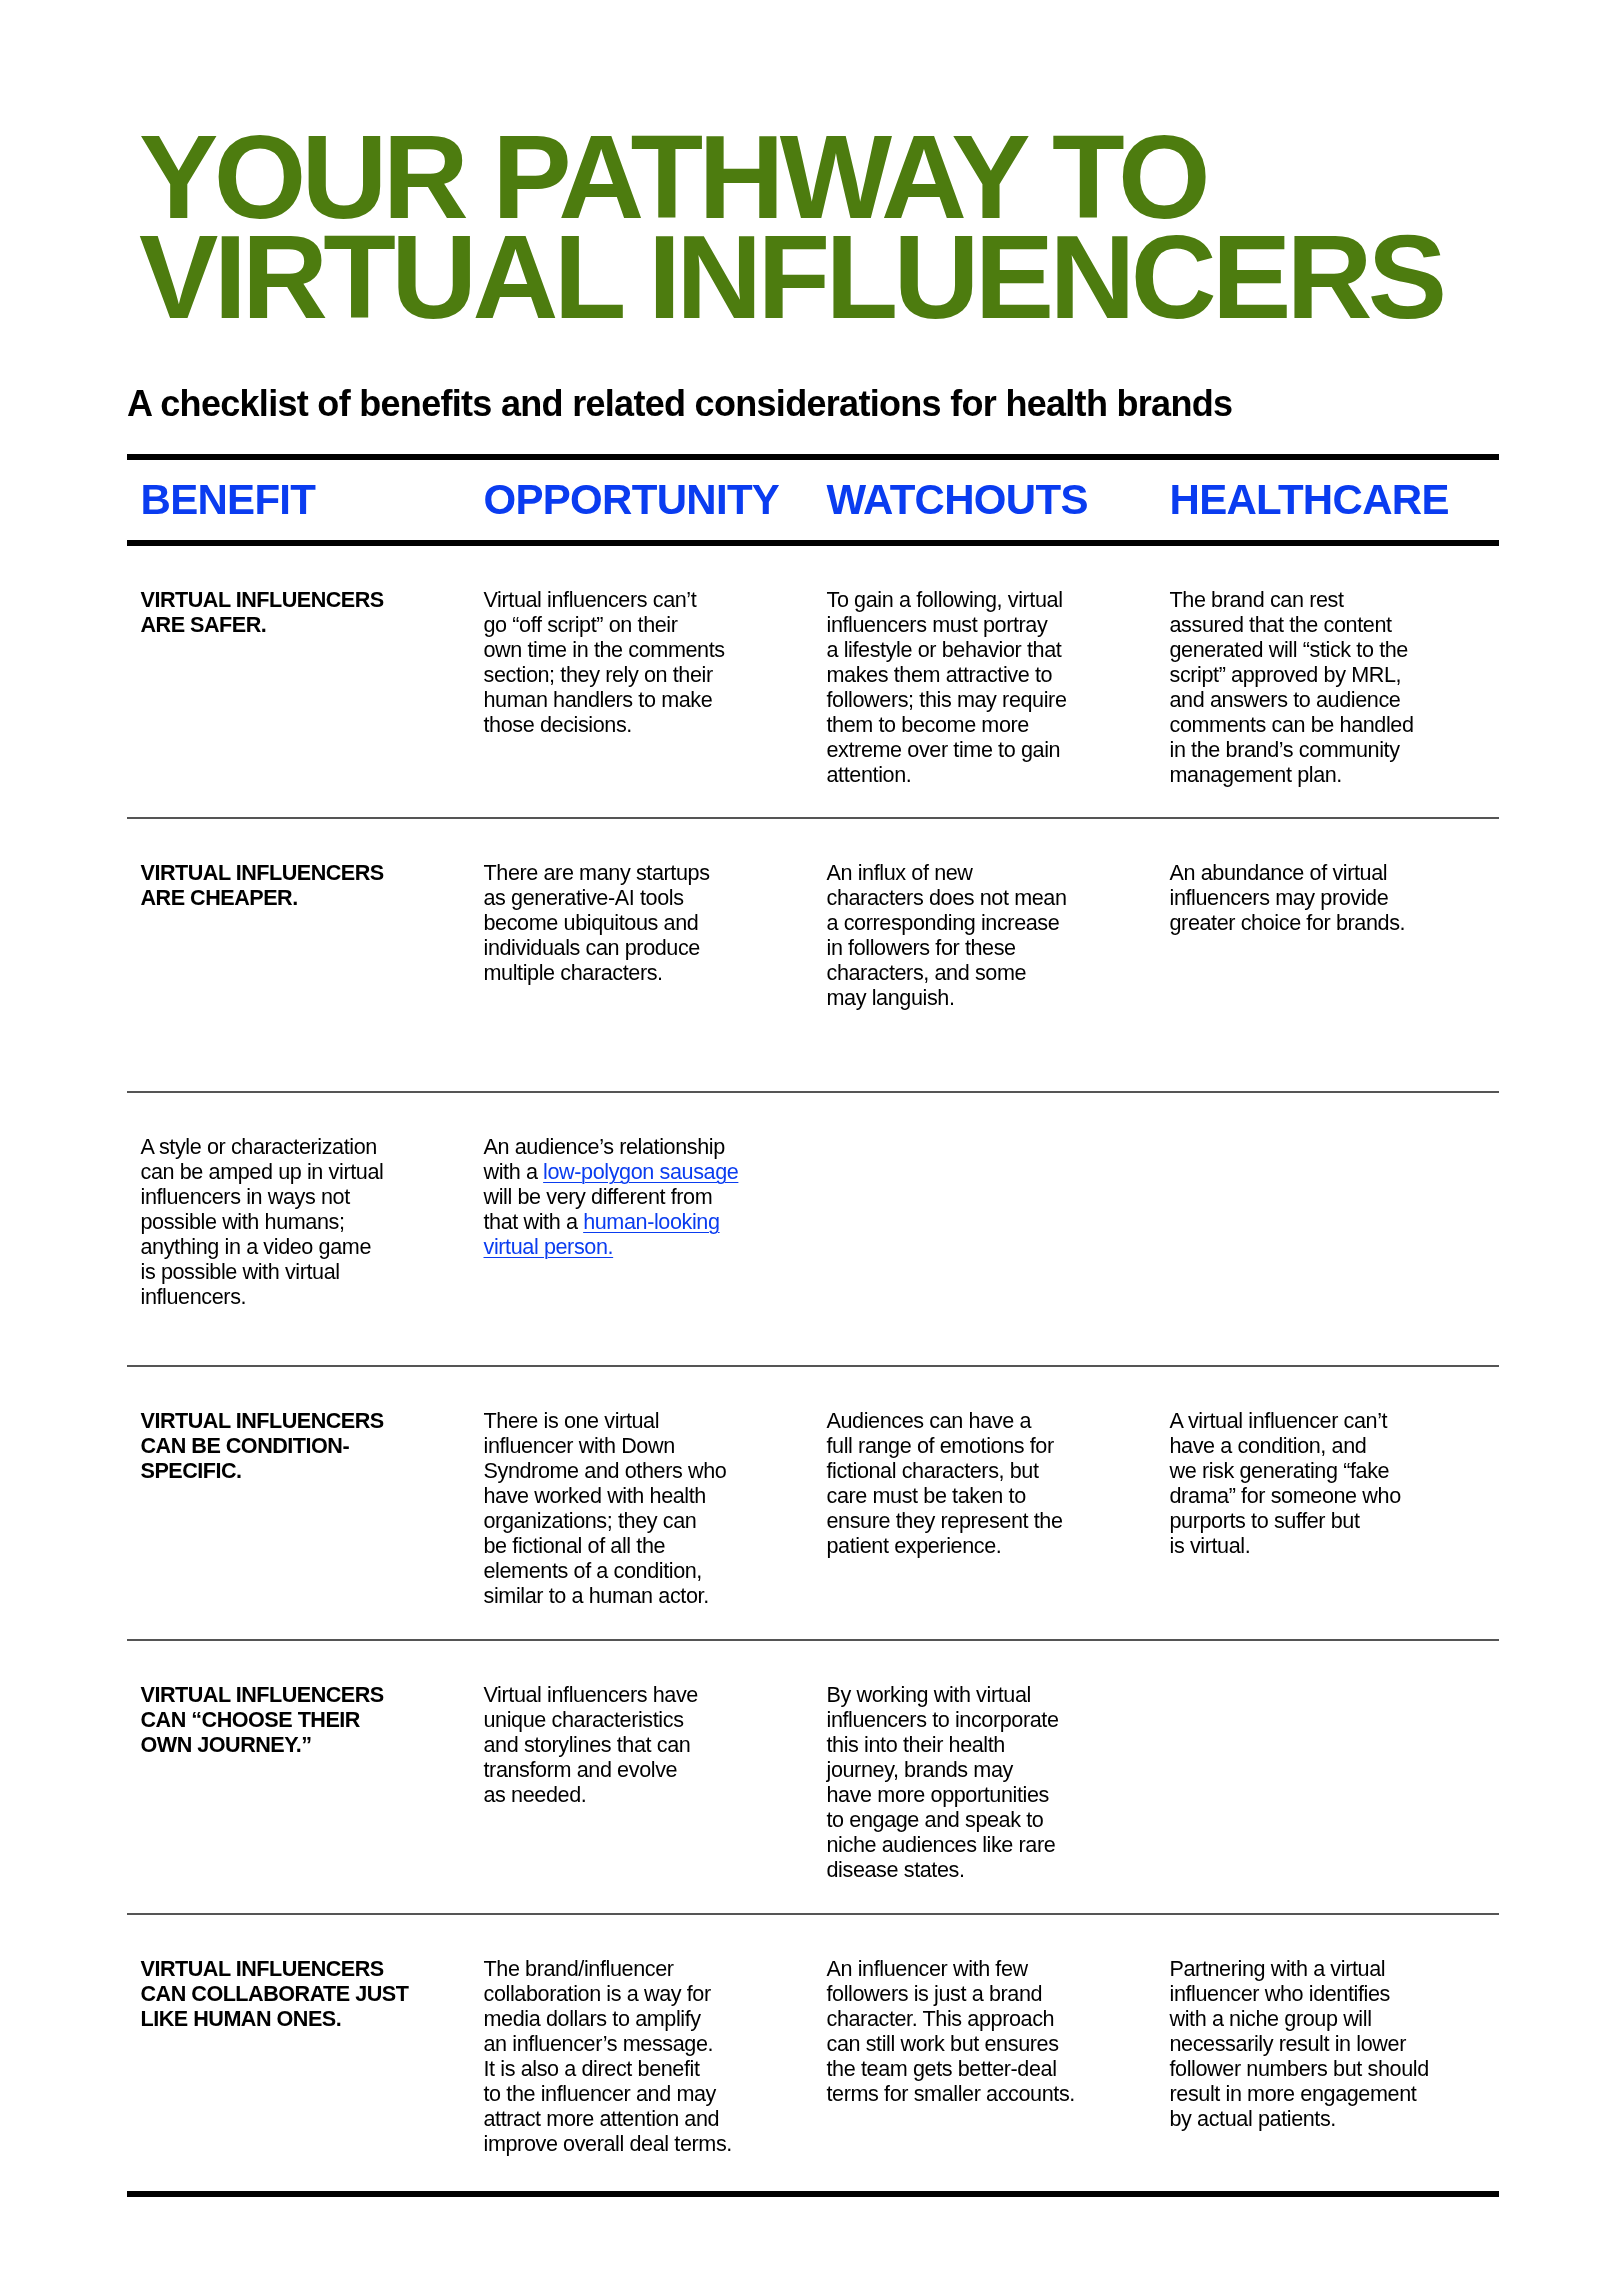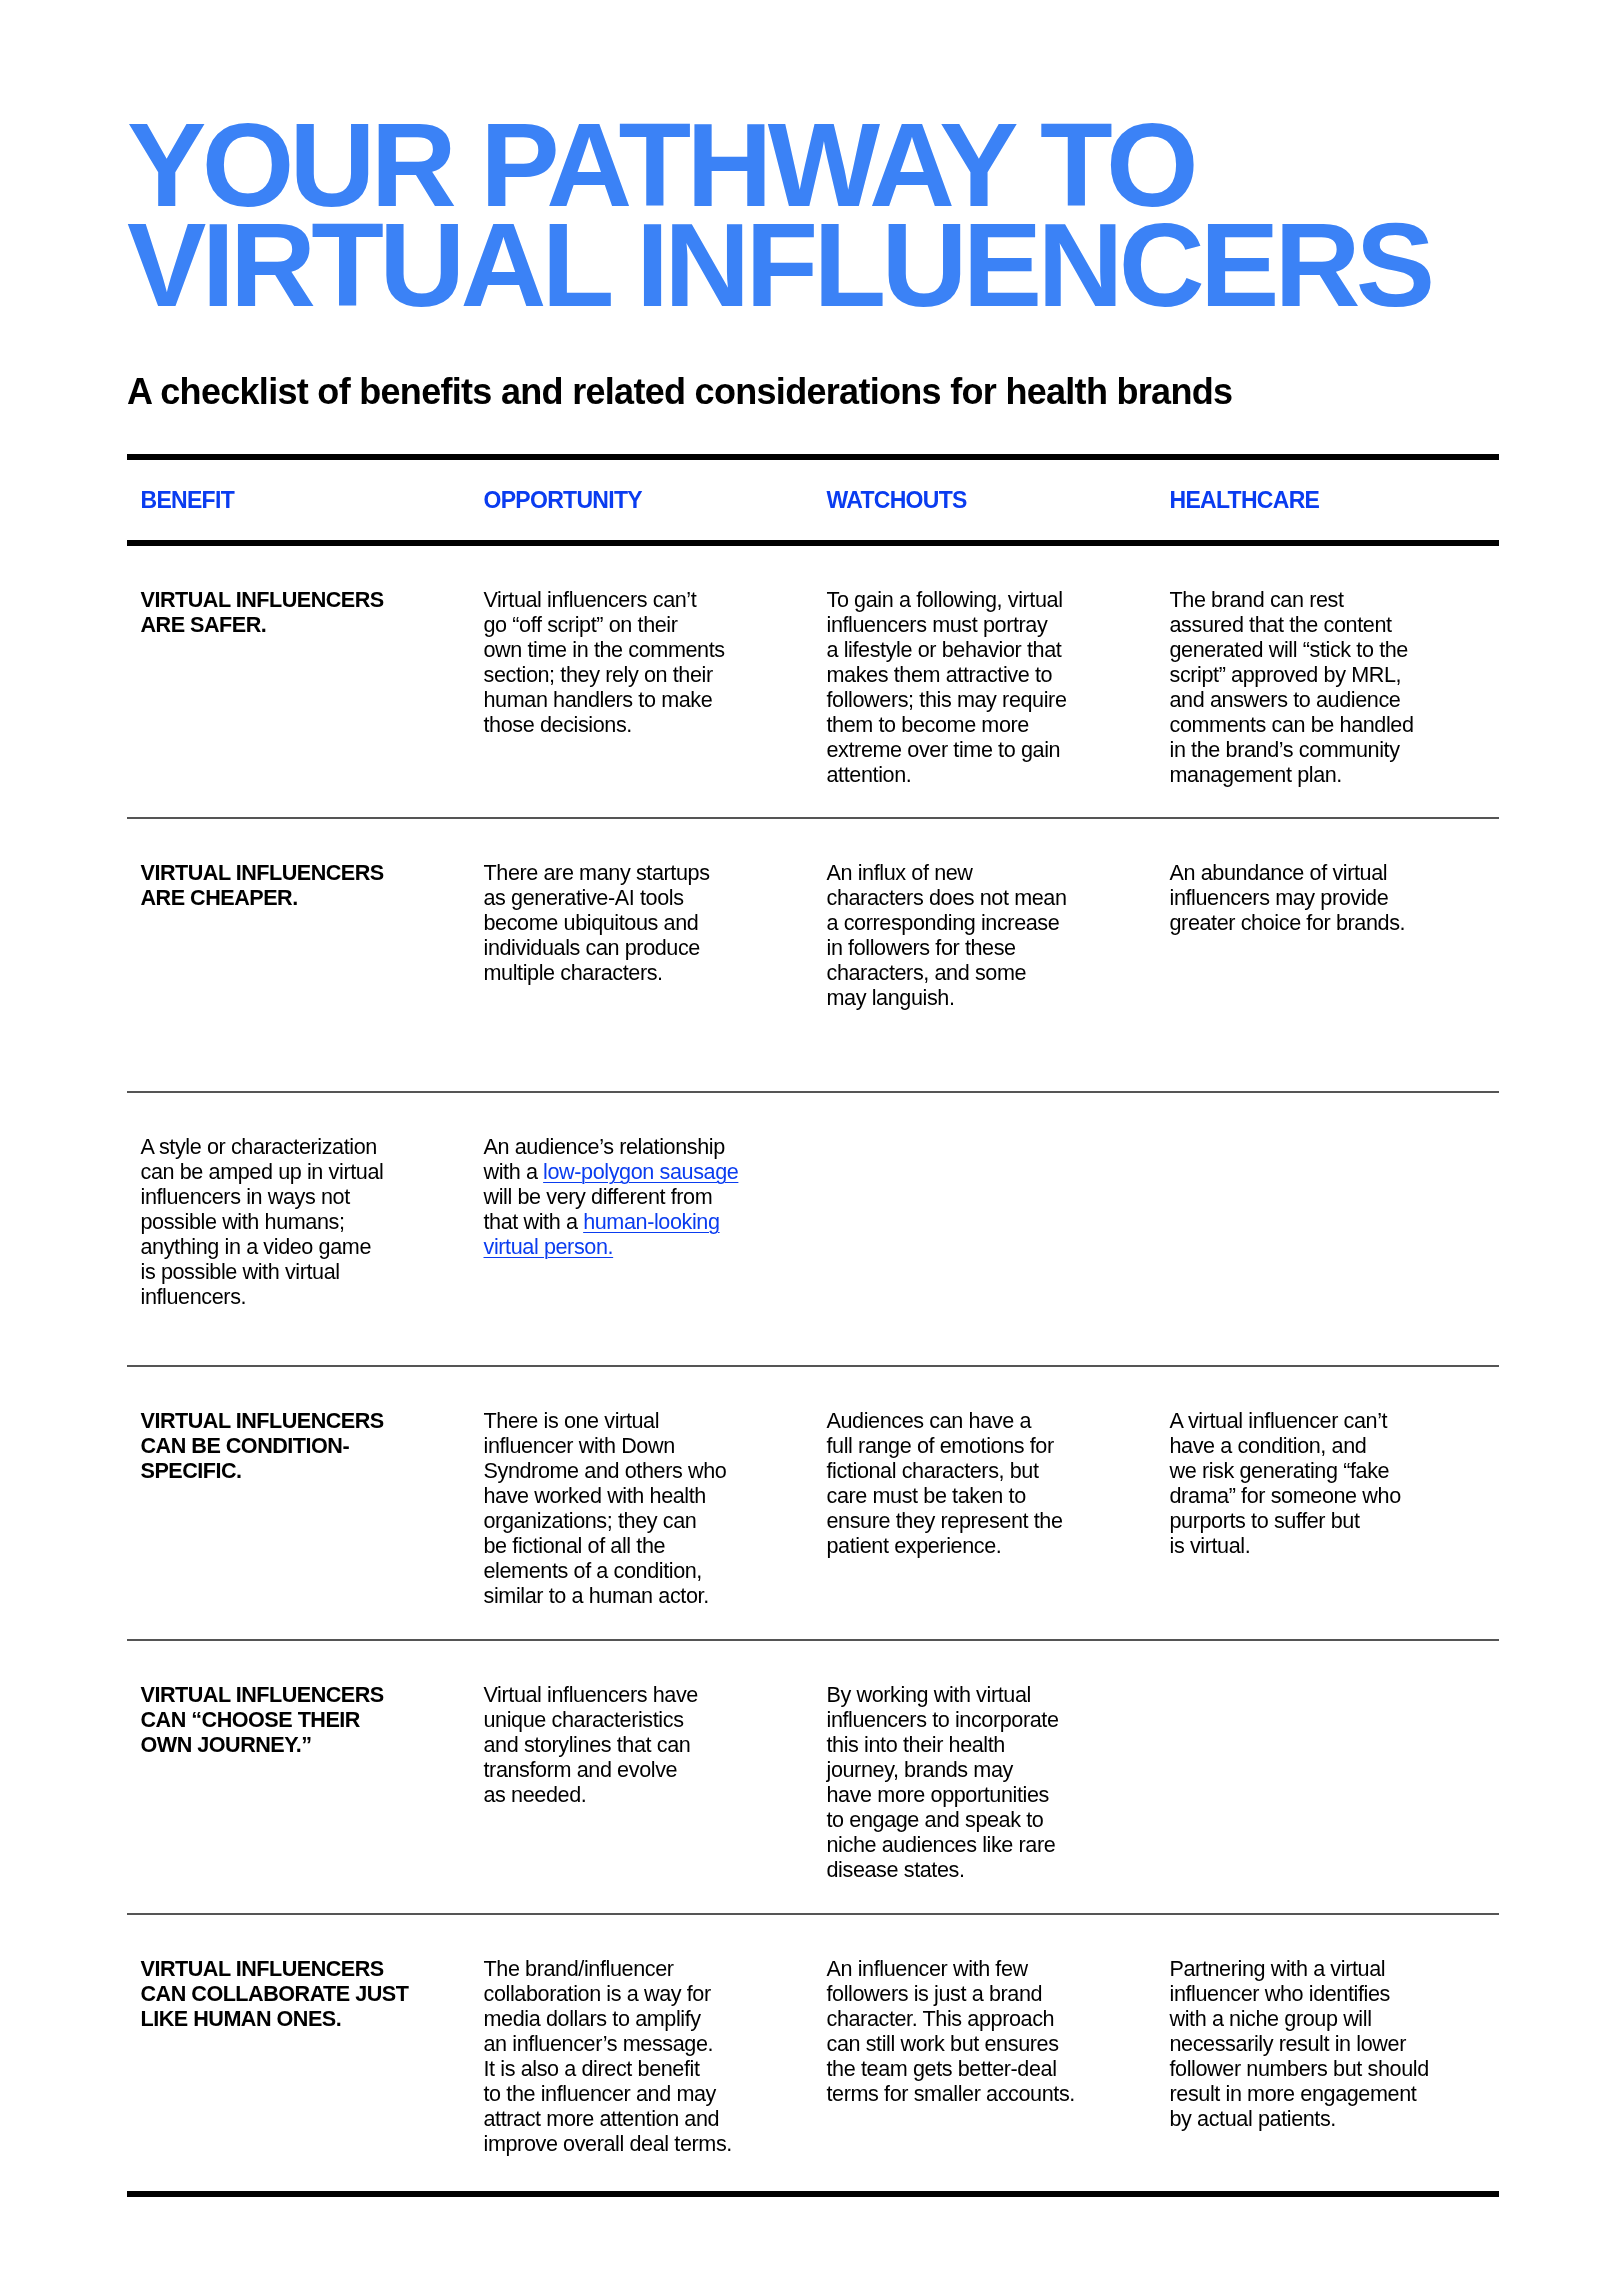--- a/index.html
+++ b/index.html
@@ -15,22 +15,22 @@
       color: #000000;
       overflow: hidden;
     }
     .page {
       position: absolute;
       left: 127px;
       top: 115px;
       width: 1372px;
     }
     .title {
-      margin: 0;
-      color: #3b82f6;
+      margin: 12px;
+      color: #4d7c0f;
       font-family: "Liberation Sans", sans-serif;
       font-weight: 700;
       font-size: 119px;
       line-height: 100px;
       letter-spacing: -4.7px;
       transform: scaleX(1.0);
       transform-origin: left top;
     }
     .title span {
       display: block;
@@ -57,21 +57,21 @@
     }
     .header-row {
       display: grid;
       grid-template-columns: 343px 343px 343px 343px;
       height: 80px;
       align-items: center;
     }
     .header-row .hcell {
       color: #0a3cf0;
       font-weight: 700;
-      font-size: 23px;
+      font-size: 42px;
       letter-spacing: -0.7px;
       padding-left: 13.5px;
       white-space: nowrap;
     }
     .row {
       display: grid;
       grid-template-columns: 343px 343px 343px 343px;
       border-bottom: 2px solid #555555;
       box-sizing: border-box;
     }

